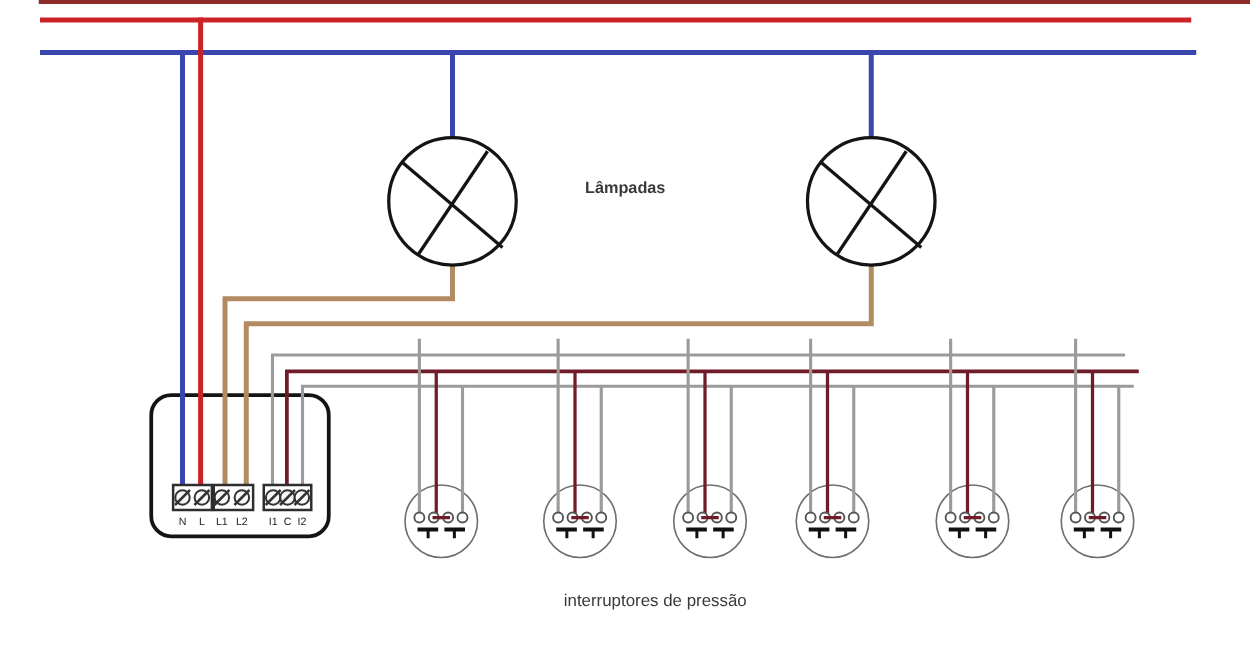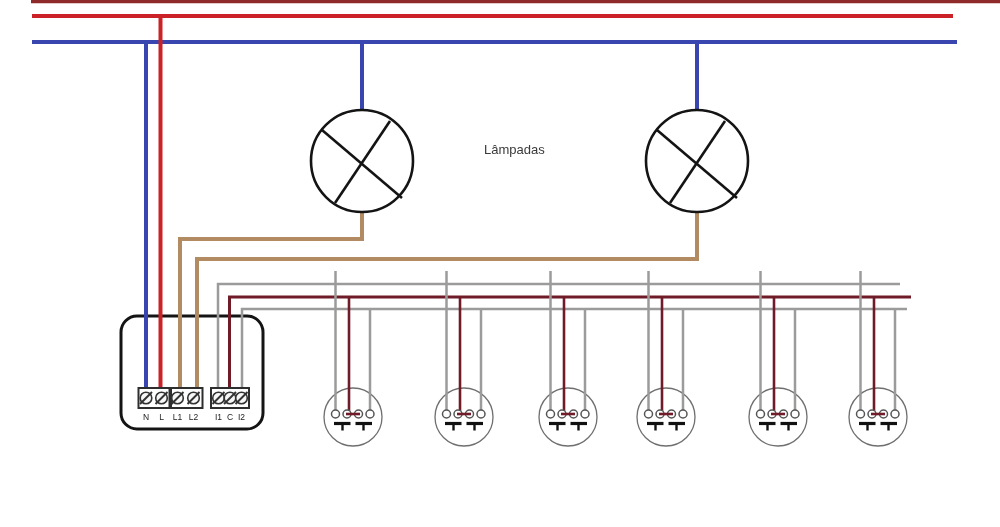--- a/index.html
+++ b/index.html
@@ -1,20 +1,20 @@
 <!DOCTYPE html>
 <html><head>
 <meta charset="utf-8">
 <style>
   html,body{margin:0;padding:0;background:#ffffff;}
   #stage{position:relative;width:1000px;height:527px;background:#ffffff;overflow:hidden;
          font-family:"Liberation Sans", sans-serif;}
   #diagram-svg{position:absolute;left:0;top:0;}
   .float-label{position:absolute;color:#3a3a3a;font-size:13px;white-space:nowrap;}
-  #lamps-label{left:484px;top:142px;}
+  #lamps-label{left:468px;top:142px;font-weight:bold;}
   #pushbuttons-label{left:451px;top:473px;font-size:13.5px;}
 </style>
 </head>
 <body>
 
 <div id="stage">
   <svg id="diagram-svg" width="1000" height="527" viewBox="0 0 1000 527">
     <g id="layer-box-outline">
         <rect x="121" y="316" width="142" height="113" rx="16" fill="none" stroke="#141414" stroke-width="3"></rect>
       </g>
@@ -157,13 +157,14 @@
           <circle cx="895" cy="414" r="4" fill="#ffffff" stroke="#555555" stroke-width="1.5"></circle>
           <line x1="871" y1="414" x2="885" y2="414" stroke="#701c28" stroke-width="2.6"></line>
           <line x1="875.5" y1="423.5" x2="859" y2="423.5" stroke="#111111" stroke-width="3.2"></line>
           <line x1="867.5" y1="423.5" x2="867.5" y2="430.5" stroke="#111111" stroke-width="2.4"></line>
           <line x1="880.5" y1="423.5" x2="897" y2="423.5" stroke="#111111" stroke-width="3.2"></line>
           <line x1="888.5" y1="423.5" x2="888.5" y2="430.5" stroke="#111111" stroke-width="2.4"></line>
         </g>
       </g>
   </svg>
   <div class="float-label" id="lamps-label">Lâmpadas</div>
+  <div class="float-label" id="pushbuttons-label">interruptores de pressão</div>
 </div>
 
 </body></html>

